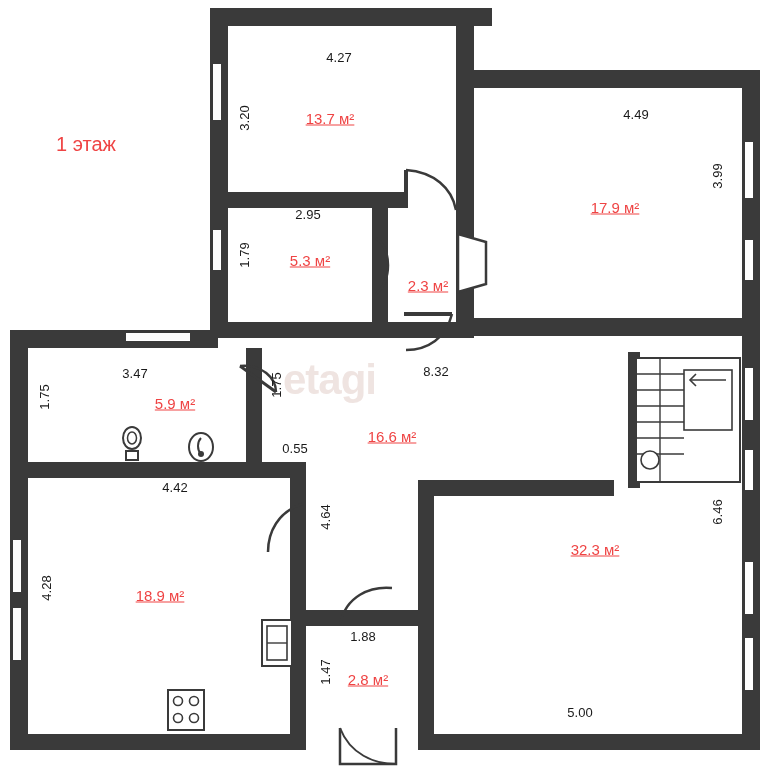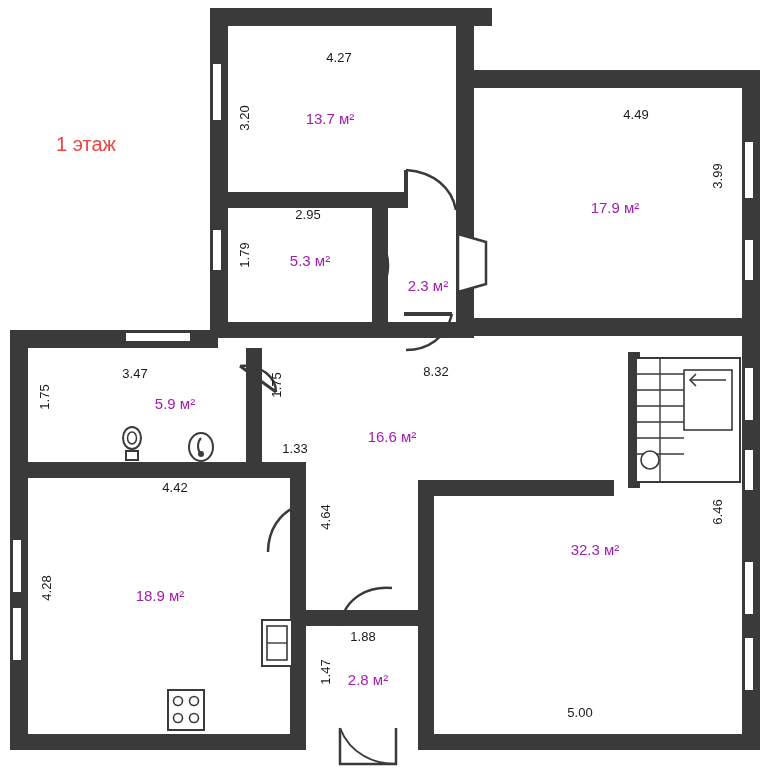--- a/index.html
+++ b/index.html
@@ -2,21 +2,21 @@
 <html><head>
 <meta charset="utf-8">
 <style>
   html,body{margin:0;padding:0;}
   body{width:768px;height:768px;background:#ffffff;font-family:"Liberation Sans",sans-serif;overflow:hidden;}
   #plan{position:relative;width:768px;height:768px;}
   .wall{position:absolute;background:#3a3a3a;}
   .win{position:absolute;background:#ffffff;border:2px solid #3a3a3a;box-sizing:border-box;}
   .win.h{height:12px;}
   .win.v{width:12px;}
-  .lbl{position:absolute;color:#a21caf;font-size:14px;white-space:nowrap;}
+  .lbl{position:absolute;color:#ef4444;font-size:14px;white-space:nowrap;text-decoration:underline;}
   .lbl.area{font-size:15px;}
   .dim{position:absolute;color:#1a1a1a;font-size:13px;white-space:nowrap;}
   .floor-label{position:absolute;font-size:20px;color:#ef4444;}
   .wm{position:absolute;left:283px;top:356px;font-size:42px;font-weight:bold;color:#efe4e1;letter-spacing:-1px;font-family:"Liberation Sans",sans-serif;}
   .door{position:absolute;}
   .door svg{display:block;overflow:visible;}
   .fix{position:absolute;}
 </style>
 </head>
 <body>
@@ -154,20 +154,21 @@
       <line x1="2" y1="82" x2="50" y2="82" stroke="#3a3a3a" stroke-width="1.6"></line>
       <line x1="2" y1="98" x2="50" y2="98" stroke="#3a3a3a" stroke-width="1.6"></line>
       <line x1="26" y1="2" x2="26" y2="126" stroke="#3a3a3a" stroke-width="1.4"></line>
       <rect x="50" y="14" width="48" height="60" stroke="#3a3a3a" stroke-width="1.6" fill="#fff"></rect>
       <path d="M92 24 L56 24" stroke="#3a3a3a" stroke-width="1.6" fill="none"></path>
       <path d="M62 18 L56 24 L62 30" stroke="#3a3a3a" stroke-width="1.6" fill="none"></path>
       <circle cx="16" cy="104" r="9" stroke="#3a3a3a" stroke-width="1.6" fill="#fff"></circle>
     </svg>
   </div>
 
+  <div class="wm">etagi</div>
 
   <div class="floor-label" style="left:56px;top:133px;">1 этаж</div>
 
   <div class="lbl area" style="left:330px;top:118px;transform:translate(-50%,-50%);">13.7 м²</div>
   <div class="lbl area" style="left:615px;top:207px;transform:translate(-50%,-50%);">17.9 м²</div>
   <div class="lbl area" style="left:310px;top:260px;transform:translate(-50%,-50%);">5.3 м²</div>
   <div class="lbl area" style="left:428px;top:258px;transform:translate(-50%,-50%);margin-top:27px;">2.3 м²</div>
   <div class="lbl area" style="left:175px;top:403px;transform:translate(-50%,-50%);">5.9 м²</div>
   <div class="lbl area" style="left:392px;top:436px;transform:translate(-50%,-50%);">16.6 м²</div>
   <div class="lbl area" style="left:595px;top:549px;transform:translate(-50%,-50%);">32.3 м²</div>
@@ -177,21 +178,21 @@
   <div class="dim" style="left:339px;top:57px;transform:translate(-50%,-50%);">4.27</div>
   <div class="dim" style="left:244px;top:118px;transform:translate(-50%,-50%) rotate(-90deg);">3.20</div>
   <div class="dim" style="left:604px;top:114px;transform:translate(-50%,-50%);margin-left:32px;">4.49</div>
   <div class="dim" style="left:717px;top:176px;transform:translate(-50%,-50%) rotate(-90deg);">3.99</div>
   <div class="dim" style="left:308px;top:214px;transform:translate(-50%,-50%);">2.95</div>
   <div class="dim" style="left:244px;top:255px;transform:translate(-50%,-50%) rotate(-90deg);">1.79</div>
   <div class="dim" style="left:135px;top:373px;transform:translate(-50%,-50%);">3.47</div>
   <div class="dim" style="left:44px;top:397px;transform:translate(-50%,-50%) rotate(-90deg);">1.75</div>
   <div class="dim" style="left:276px;top:385px;transform:translate(-50%,-50%) rotate(-90deg);">1.75</div>
   <div class="dim" style="left:436px;top:371px;transform:translate(-50%,-50%);">8.32</div>
-  <div class="dim" style="left:295px;top:448px;transform:translate(-50%,-50%);">1.33</div>
+  <div class="dim" style="left:295px;top:448px;transform:translate(-50%,-50%);">0.55</div>
   <div class="dim" style="left:175px;top:487px;transform:translate(-50%,-50%);">4.42</div>
   <div class="dim" style="left:325px;top:517px;transform:translate(-50%,-50%) rotate(-90deg);">4.64</div>
   <div class="dim" style="left:717px;top:512px;transform:translate(-50%,-50%) rotate(-90deg);">6.46</div>
   <div class="dim" style="left:46px;top:588px;transform:translate(-50%,-50%) rotate(-90deg);">4.28</div>
   <div class="dim" style="left:363px;top:636px;transform:translate(-50%,-50%);text-align:center;">1.88</div>
   <div class="dim" style="left:325px;top:672px;transform:translate(-50%,-50%) rotate(-90deg);">1.47</div>
   <div class="dim" style="left:580px;top:712px;transform:translate(-50%,-50%);">5.00</div>
 
 </div>
 

